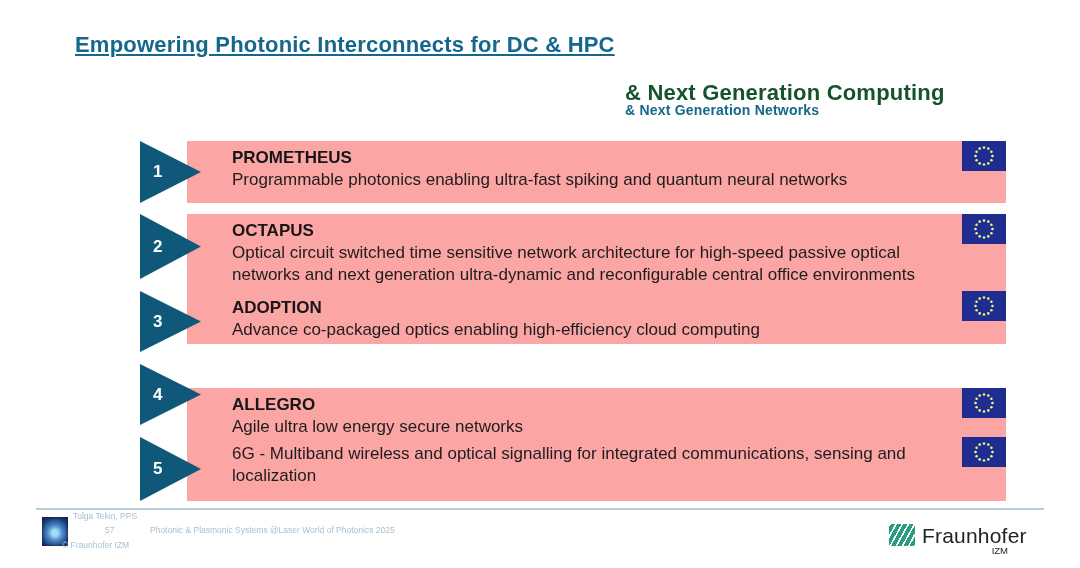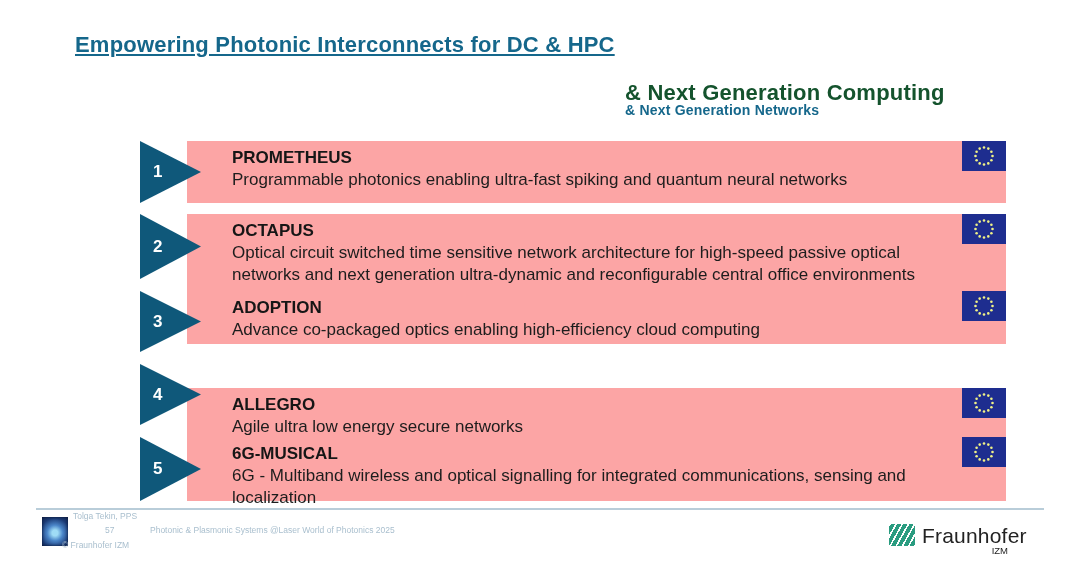--- a/index.html
+++ b/index.html
@@ -183,21 +183,20 @@
           <circle cx="14.6" cy="10.7" r="1.3"></circle>
           <circle cx="17.7" cy="7.6" r="1.3"></circle>
       </g>
     </svg>
   </div>
   <div class="arrow" style="top:364px; height:61px;">
     <span class="num">4</span>
   </div>
 
   <div class="bar" style="top:437px; height:64px;">
-    <div class="proj-name">6G-MUSICAL</div>
     <div class="proj-desc">6G - Multiband wireless and optical signalling for integrated communications, sensing and localization</div>
     <svg class="eu-flag" viewBox="0 0 44 30">
       <rect width="44" height="30" fill="#1e2d8f"></rect>
       <g fill="#f1f287">
         <circle cx="22" cy="6.5" r="1.3"></circle>
           <circle cx="26.3" cy="7.6" r="1.3"></circle>
           <circle cx="29.4" cy="10.7" r="1.3"></circle>
         <circle cx="30.5" cy="15" r="1.3"></circle>
           <circle cx="29.4" cy="19.3" r="1.3"></circle>
           <circle cx="26.3" cy="22.4" r="1.3"></circle>

